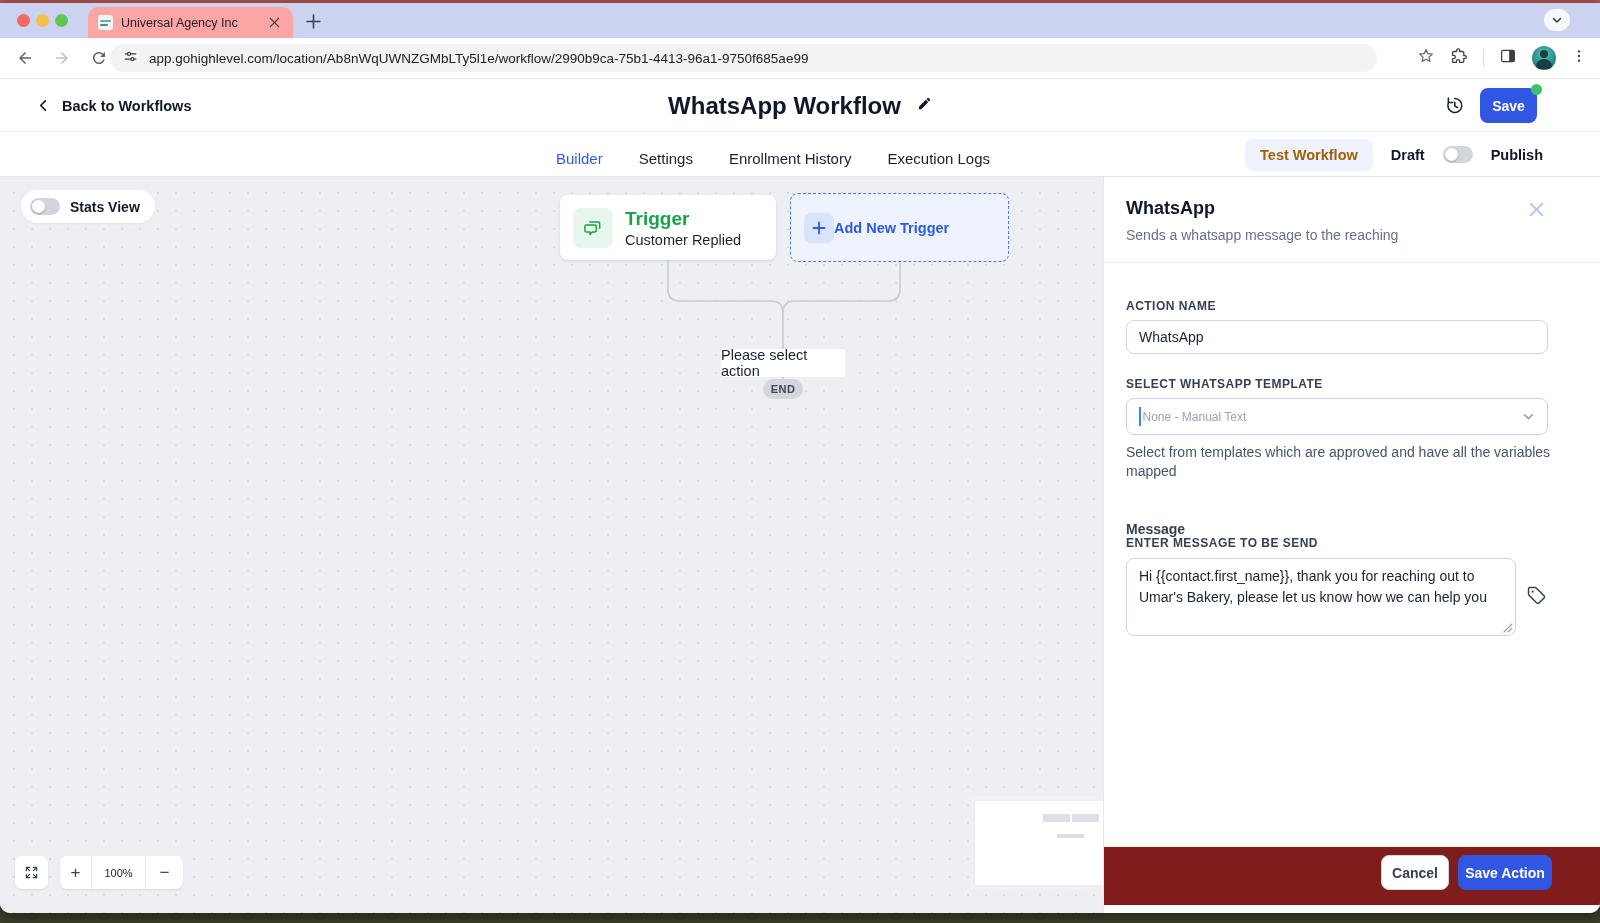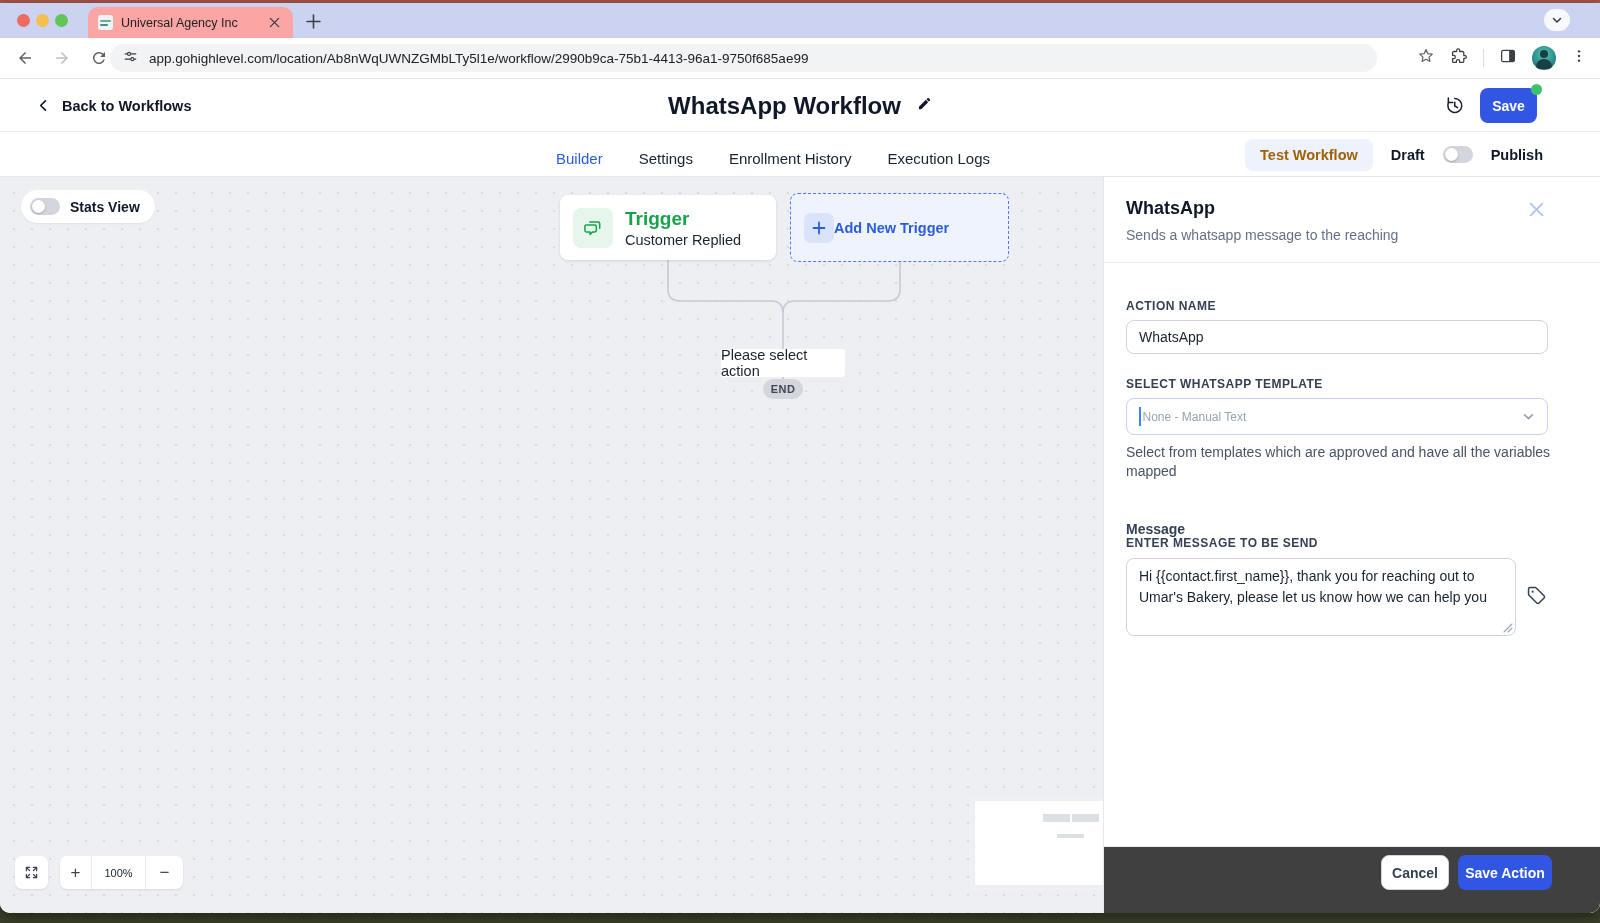--- a/index.html
+++ b/index.html
@@ -141,21 +141,21 @@
   .tpl-caret { width:1.5px; height:19px; background:#3b82f6; margin-right:2px; }
   .tpl-placeholder { font-size:12px; color:#9aa3b2; flex:1; }
   .tpl-help { position:absolute; left:22px; top:266px; width:436px; font-size:14px; color:#475467; line-height:1.33; }
 
   .msg-label { position:absolute; left:22px; top:333px; font-size:14px; font-weight:700; color:#344054;margin-top:11px; }
   .msg-area { position:absolute; left:22px; top:381px; width:390px; height:78px; border:1px solid #d0d5dd; border-radius:8px;
     font-size:14px; color:#182230; font-family:inherit; line-height:1.52; padding:7px 12px; resize:none; outline:none; }
   .grip { position:absolute; left:399px; top:446px; pointer-events:none; }
   .tag-btn { position:absolute; left:420px; top:406px; width:24px; height:24px; display:flex; align-items:center; justify-content:center; cursor:pointer; }
 
-  .panel-footer { position:absolute; left:0; right:0; top:669px; height:67px; border-top:1px solid #e9ebf0; background:#404040; }
+  .panel-footer { position:absolute; left:0; right:0; top:669px; height:59px; border-top:1px solid #e9ebf0; background:#7f1d1d; }
   .cancel-btn { position:absolute; right:151px; top:8px; width:68px; height:35px; background:#fff; border:1px solid #d0d5dd;
     border-radius:8px; font-size:14px; font-weight:600; color:#344054; font-family:inherit; }
   .save-action-btn { position:absolute; right:48px; top:8px; width:94px; height:35px; background:#3157e2; border:none;
     border-radius:8px; font-size:14px; font-weight:600; color:#fff; font-family:inherit; }
 </style>
 </head>
 <body>
 
 <div class="desktop-top"></div>
 

